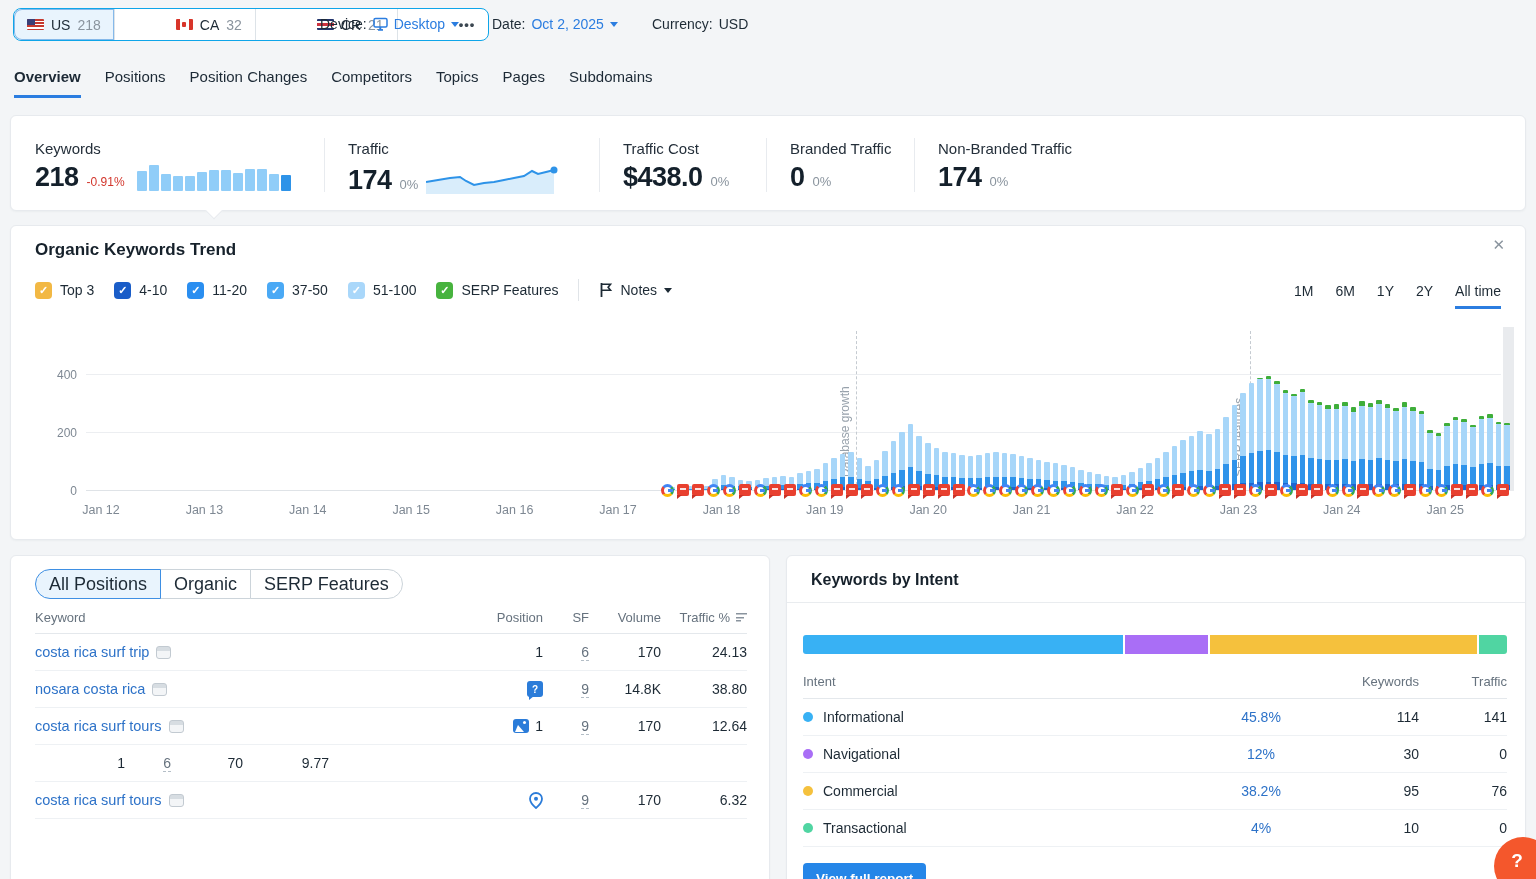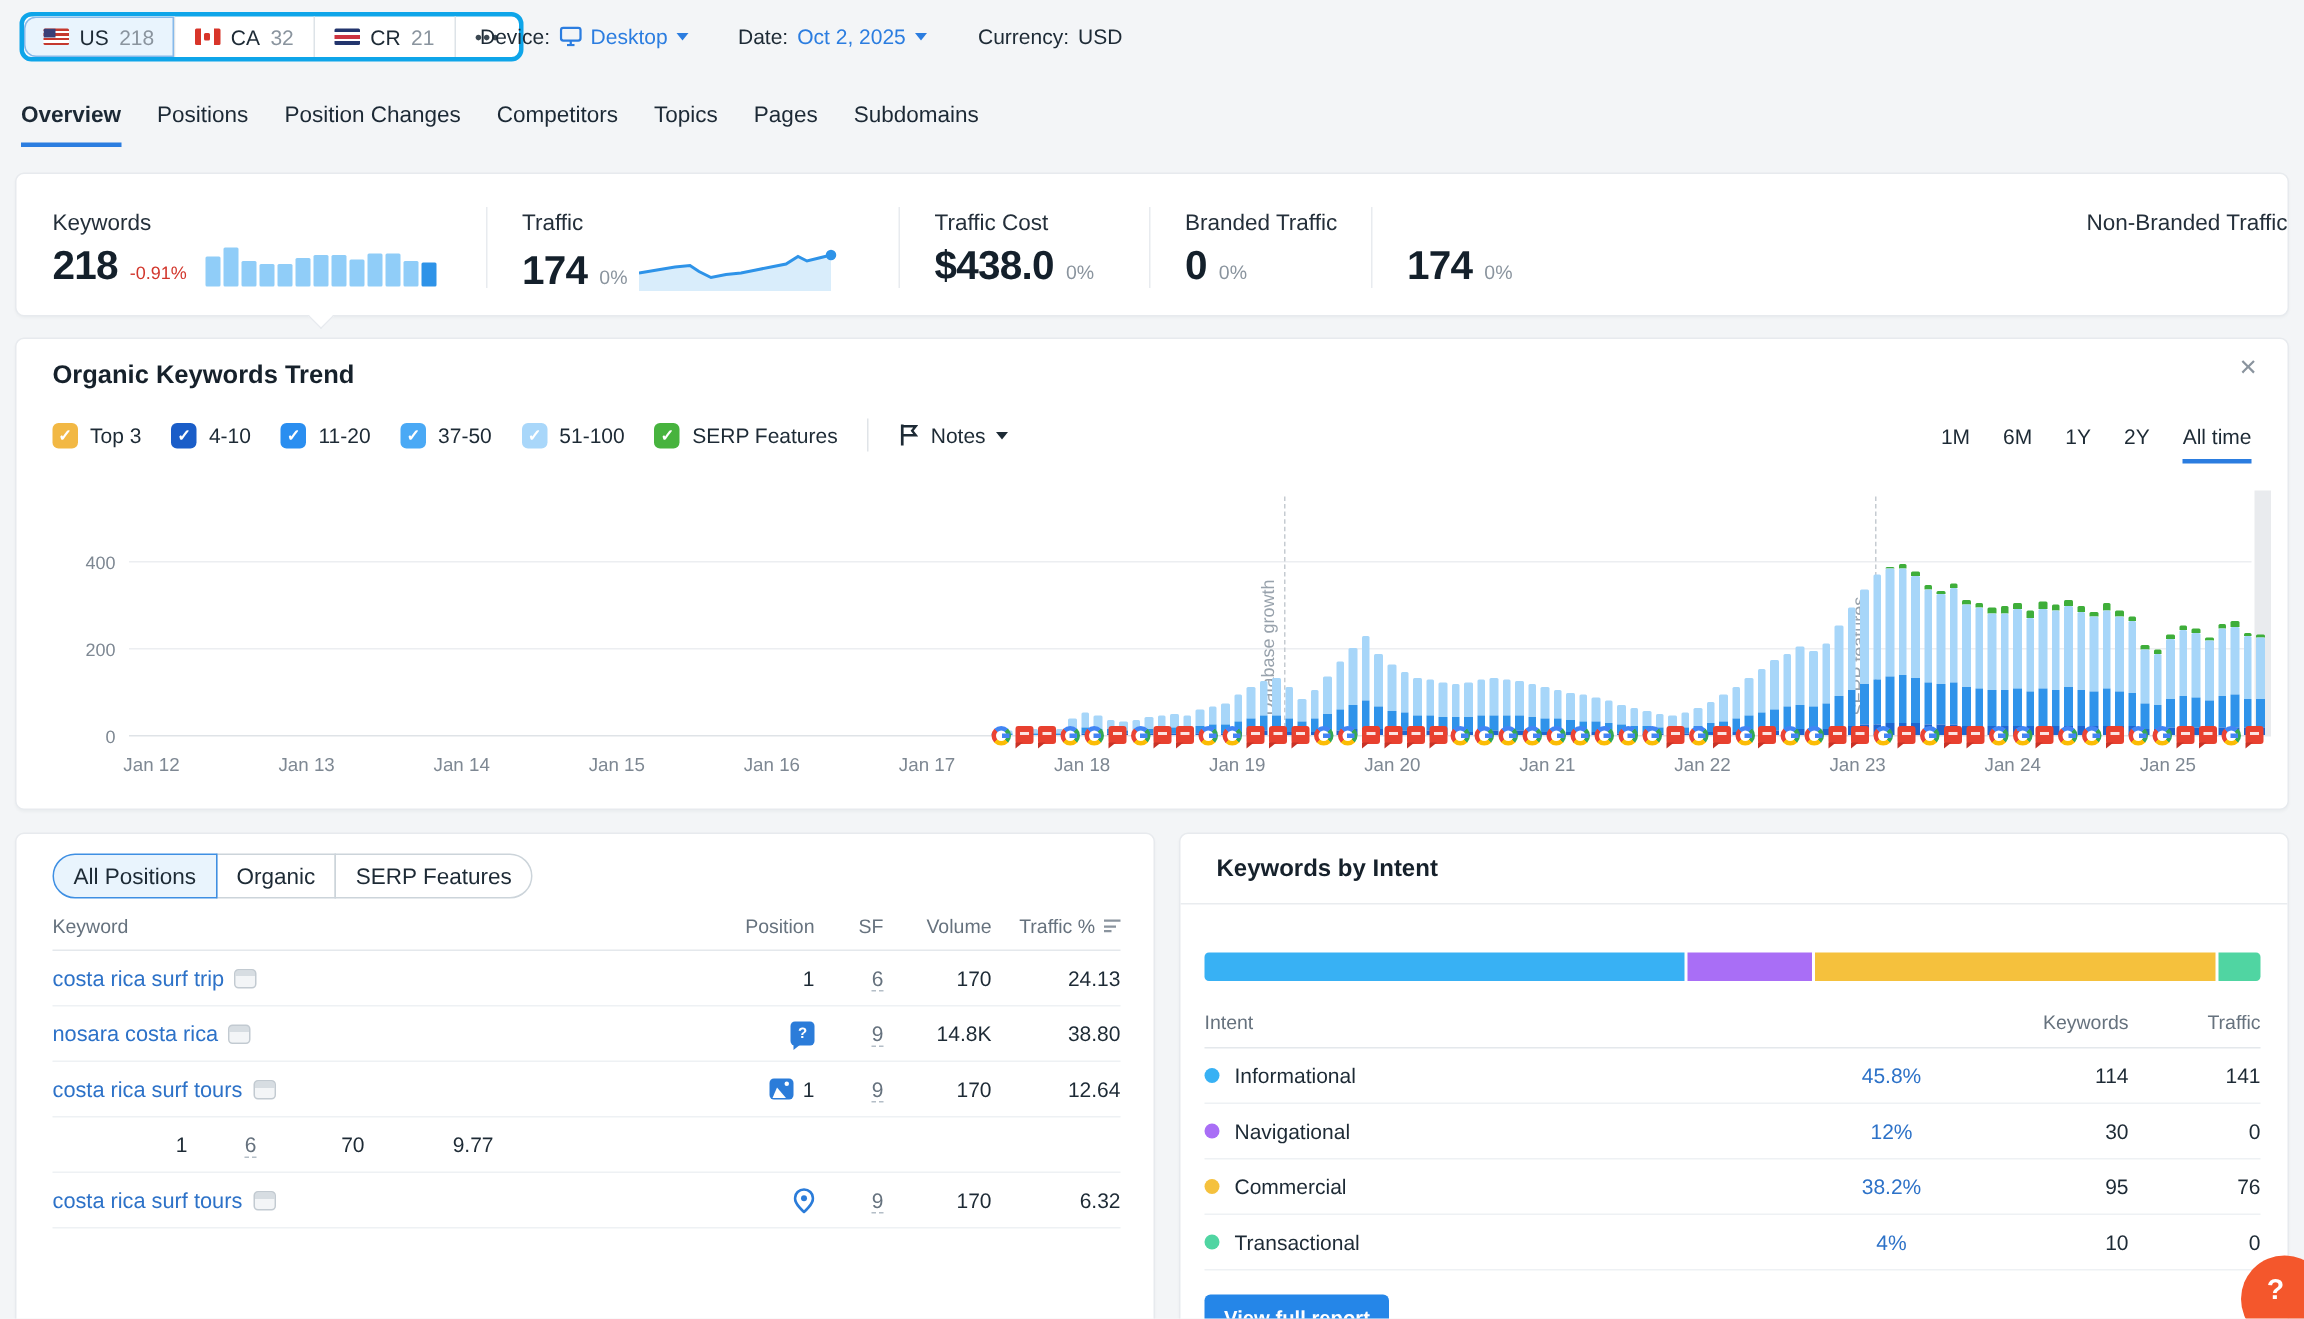--- a/index.html
+++ b/index.html
@@ -1,21 +1,21 @@
 <!DOCTYPE html>
 <html><head>
 <meta charset="utf-8">
 <style>
   *{box-sizing:border-box;margin:0;padding:0;}
   body{width:1536px;height:879px;position:relative;overflow:hidden;background:#f3f5f7;
        font-family:"Liberation Sans",sans-serif;color:#1d2a35;-webkit-font-smoothing:antialiased;}
   .card{position:absolute;background:#fff;border:1px solid #e7eaee;border-radius:6px;box-shadow:0 1px 2px rgba(24,41,56,.04);}
 
   
-  .country-group{position:absolute;left:13px;top:8px;height:33px;display:flex;background:#fff;border:3px solid #0ea5e9;border-radius:8px;}
+  .country-group{position:absolute;left:13px;top:8px;height:33px;display:flex;background:#fff;border:1px solid #0ea5e9;border-radius:8px;gap:48px;}
   .country-tab{display:flex;align-items:center;gap:7px;padding:0 13px;border-right:1px solid #dde3e8;font-size:14px;cursor:pointer;}
   .country-tab:last-child{border-right:none;}
   .country-tab.selected{background:#e9f4fd;box-shadow:inset 0 0 0 1px #85b9ea;border-radius:8px 0 0 8px;}
   .country-count{color:#8a949e;}
   .country-tab.more{color:#3c4852;font-weight:700;letter-spacing:1px;font-size:13px;}
   .flag{width:17px;height:11px;border-radius:1px;position:relative;flex:0 0 auto;overflow:hidden;}
   .flag-us{background:repeating-linear-gradient(180deg,#c5392f 0 1.6px,#fff 1.6px 3.2px);}
   .flag-us::after{content:"";position:absolute;left:0;top:0;width:8px;height:6px;background:#3a3f77;}
   .flag-ca{background:linear-gradient(90deg,#d8352a 0 25%,#fff 25% 75%,#d8352a 75%);}
   .flag-ca::after{content:"";position:absolute;left:6.5px;top:3px;width:4px;height:5px;background:#d8352a;border-radius:1px;}
@@ -27,21 +27,21 @@
   
   .nav{position:absolute;left:14px;top:68px;display:flex;gap:24px;}
   .nav-tab{font-size:15px;color:#1c2935;padding-bottom:10px;cursor:pointer;}
   .nav-tab.active{font-weight:700;border-bottom:3px solid #2b7de0;}
 
   
   .metrics-card{left:10px;top:115px;width:1516px;height:96px;}
   .metrics-row{display:flex;height:100%;}
   .metric-cell{position:relative;padding:24px 0 0 24px;}
   .metric-cell + .metric-cell::before{content:"";position:absolute;left:0;top:22px;bottom:18px;width:1px;background:#e8ebef;}
-  .mc-keywords{width:313px;}.mc-traffic{width:275px;}.mc-cost{width:167px;}.mc-branded{width:148px;}.mc-nonbranded{flex:1;text-align:right;}
+  .mc-keywords{width:313px;}.mc-traffic{width:275px;}.mc-cost{width:167px;}.mc-branded{width:148px;}.mc-nonbranded{flex:1;}
   .metric-label{font-size:15px;color:#242f3a;}
   .metric-valrow{display:flex;align-items:flex-end;gap:8px;margin-top:7px;}
   .metric-value{font-size:27px;font-weight:700;color:#14202b;line-height:1;letter-spacing:-0.5px;}
   .metric-sub{font-size:13px;color:#8a949e;padding-bottom:2px;}
   .metric-change{font-size:12px;color:#d2362c;padding-bottom:2px;}
   .notch{position:absolute;left:197px;bottom:-7px;width:12px;height:12px;background:#fff;border-right:1px solid #e7eaee;border-bottom:1px solid #e7eaee;transform:rotate(45deg);}
   #kw-spark{display:flex;align-items:flex-end;gap:2px;height:27px;margin-left:4px;}
   .kwbar{width:10px;background:#90cdf8;border-radius:1px;}
   .kwbar.accent{background:#2e93e8;}
 
@@ -79,21 +79,21 @@
   .annot-line{position:absolute;top:0;height:159px;border-left:1px dashed #c5cbd1;}
   .annot-label{position:absolute;font-size:12px;color:#98a2ac;writing-mode:vertical-rl;transform:rotate(180deg);height:132px;top:14px;}
   .xlab{position:absolute;top:172px;width:70px;margin-left:-35px;text-align:center;font-size:12.5px;color:#7e8893;}
 
   
   .kwcard{left:10px;top:555px;width:760px;height:340px;}
   .intentcard{left:786px;top:555px;width:740px;height:340px;}
   .card-header{padding:15px 24px 13px;border-bottom:1px solid #e9ecef;font-size:16px;font-weight:700;color:#16212b;}
   .kw-body{padding:0 22px 0 24px;}
   .toggles{display:flex;margin-top:13px;}
-  .toggle{border:1px solid #ccd4da;background:#fff;height:30px;display:flex;align-items:center;padding:0 13px;font-size:15px;cursor:pointer;margin-left:-1px;position:relative;color:#1d2a35;}
+  .toggle{border:1px solid #ccd4da;background:#fff;height:30px;display:flex;align-items:center;padding:0 13px;font-size:18px;cursor:pointer;margin-left:-1px;position:relative;color:#1d2a35;}
   .toggle:first-child{border-radius:15px 0 0 15px;margin-left:0;}
   .toggle:last-child{border-radius:0 15px 15px 0;}
   .toggle.active{background:#e9f4fd;border-color:#3e8fe3;z-index:2;}
   .thead{display:flex;align-items:flex-end;height:35px;padding-bottom:8px;font-size:13px;color:#66727e;border-bottom:1px solid #e4e8ec;}
   .col-kw{flex:1;min-width:0;}
   .col-pos{width:90px;display:flex;justify-content:flex-end;align-items:center;gap:6px;}
   .col-sf{width:46px;text-align:right;}
   .col-vol{width:72px;text-align:right;}
   .col-tr{width:86px;display:flex;justify-content:flex-end;align-items:center;gap:6px;}
   .trow{display:flex;align-items:center;height:37px;border-bottom:1px solid #eef1f4;font-size:14px;color:#1d2a35;}

